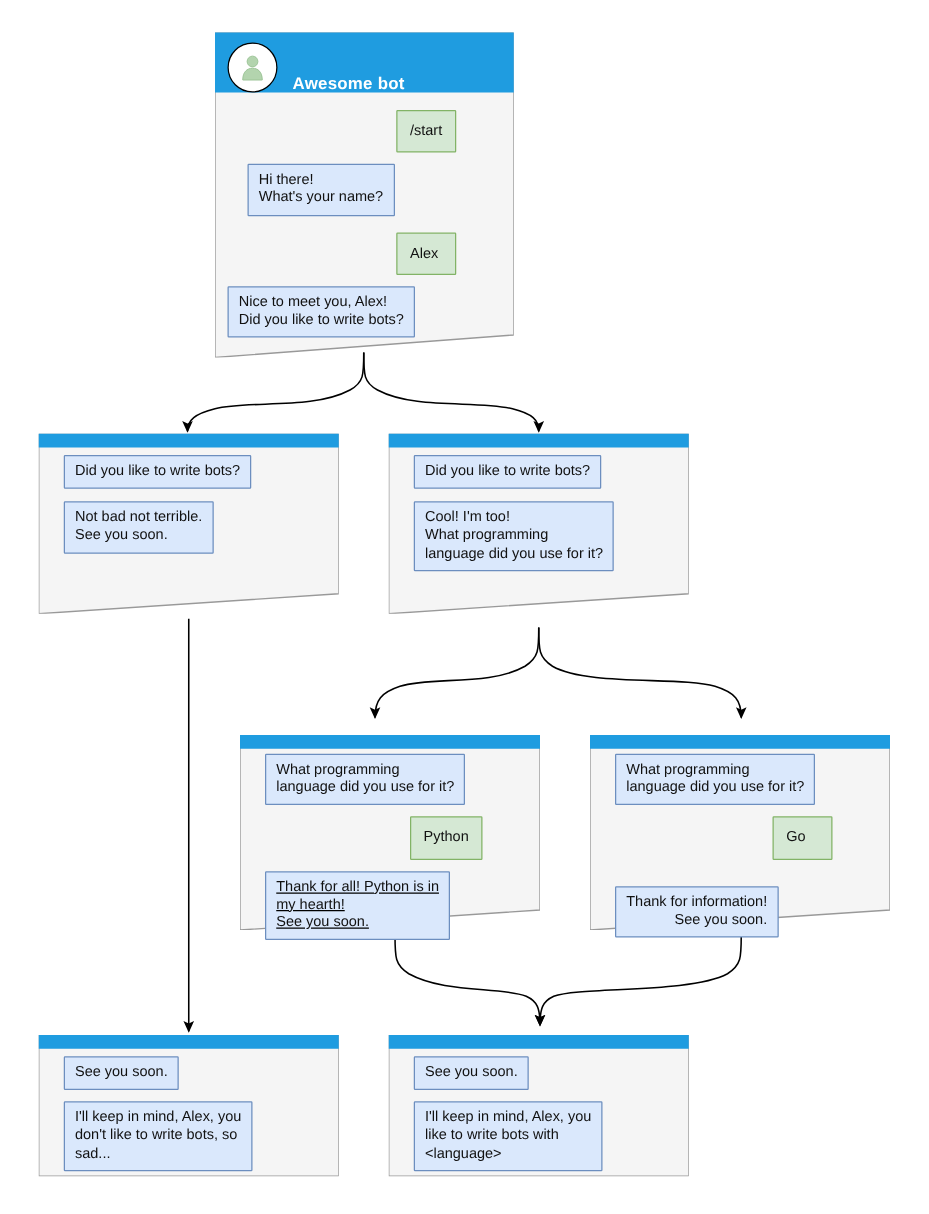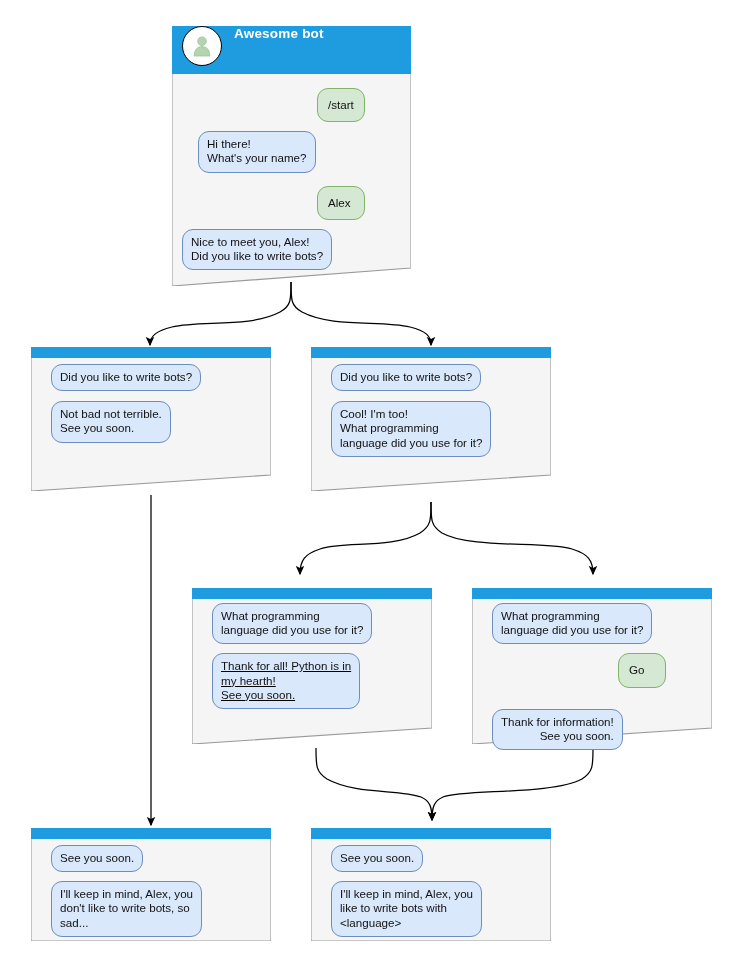--- a/index.html
+++ b/index.html
@@ -32,21 +32,21 @@
   }
   .card-header{
     position:relative;
     background:#1f9ce0;
     box-sizing:border-box;
     width:100%;
   }
   .card-header.tall{
     height:48px;
     display:flex;
-    align-items:flex-start;
+    align-items:flex-end;
     padding-left:10px;
   }
   .card-header.thin{height:11px;}
 
   .avatar{
     width:38px;height:38px;border-radius:50%;
     background:#ffffff;border:1.6px solid #000000;
     display:flex;align-items:center;justify-content:center;
     flex:0 0 auto;
   }
@@ -62,21 +62,21 @@
     position:relative;
     box-sizing:border-box;
     padding:10px 10px 12px 10px;
   }
 
   .msg-row{display:flex;margin-bottom:9px;}
   .msg-row.bot{justify-content:flex-start;}
   .msg-row.user{justify-content:flex-end;padding-right:36px;}
 
   .bubble{
-    border-radius:11px;
+    border-radius:1px;
     padding:5px 8px 6px 8px;
     font-size:11.6px;
     line-height:14.2px;
     color:#111111;
     white-space:pre-line;
     box-sizing:border-box;
   }
   .bubble.bot{
     background:#dae8fc;
     border:1.1px solid #6c8ebf;
@@ -187,20 +187,23 @@
     <svg class="card-shape" width="240" height="156" viewBox="0 0 240 156" preserveAspectRatio="none">
       <polygon points="0,0 240,0 240,140 0,156" fill="#f5f5f5" stroke="#999999" stroke-width="1.1"></polygon>
     </svg>
     <div class="card-body">
       <div class="card-header thin"></div>
       <div class="chat" style="padding-top:4px;">
         <div class="msg-row bot" style="padding-left:10px;">
           <div class="bubble bot">What programming
 language did you use for it?</div>
         </div>
+        <div class="msg-row user" style="margin-top:7px;">
+          <div class="bubble user">Python</div>
+        </div>
         <div class="msg-row bot" style="margin-top:1px;padding-left:10px;text-decoration:underline;">
           <div class="bubble bot">Thank for all! Python is in
 my hearth!
 See you soon.</div>
         </div>
       </div>
     </div>
   </div>
 
   <div class="card" style="left:472px;top:588px;width:240px;height:156px;">

